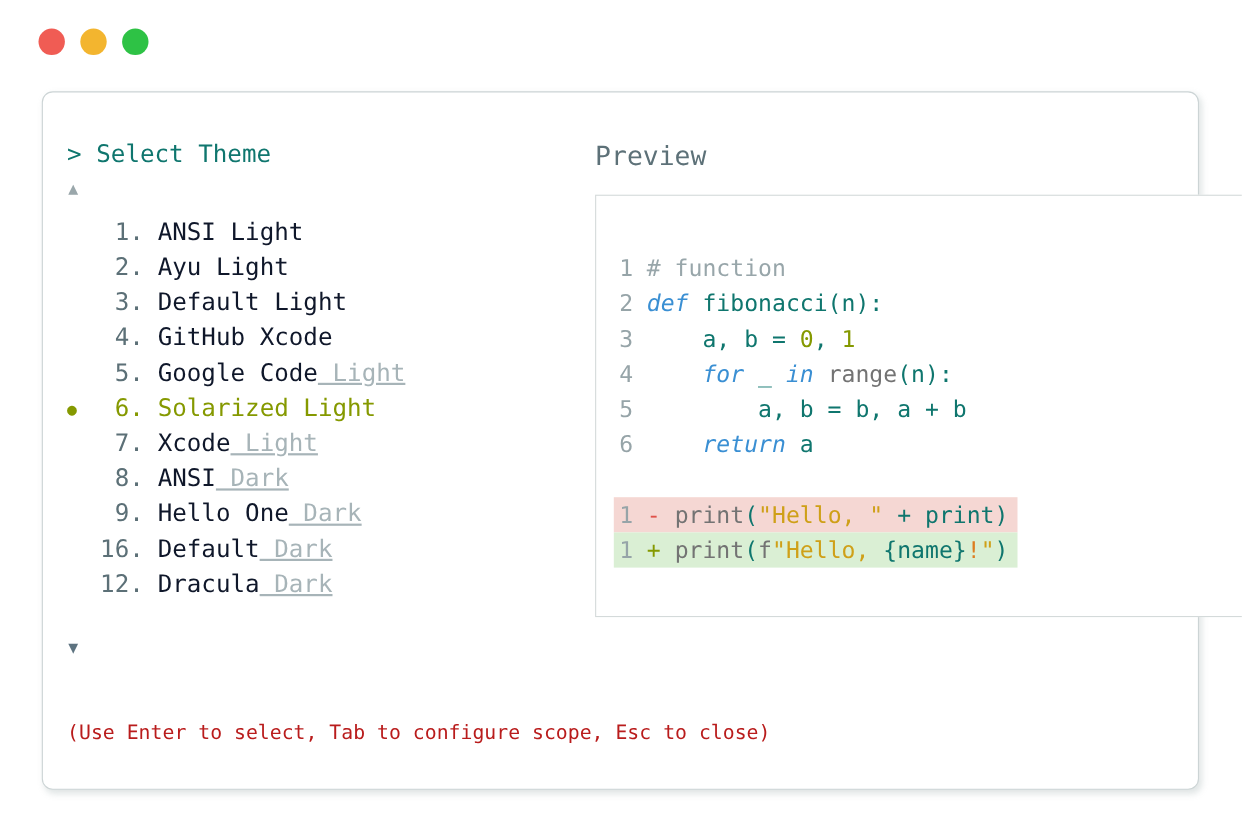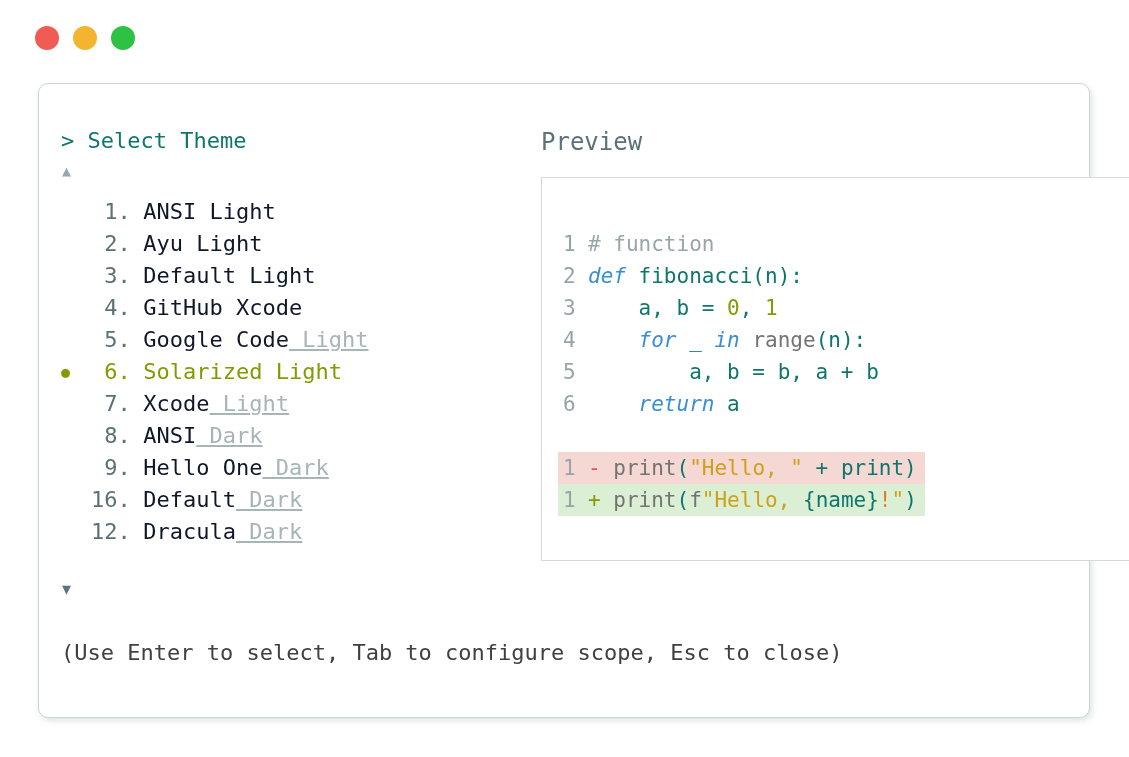--- a/index.html
+++ b/index.html
@@ -39,22 +39,22 @@
   }
   .arrow-up {
     position: absolute; left: 23px; top: 78px;
     font-size: 15px; color: #9aa7ab;
   }
   .arrow-down {
     position: absolute; left: 23px; top: 496px;
     font-size: 15px; color: #5d7380;
   }
   .footer-hint {
-    position: absolute; left: 22px; top: 556px;
-    font-size: 22px; color: #404040; white-space: pre;
+    position: absolute; left: 22px; top: 572px;
+    font-size: 18px; color: #b91c1c; white-space: pre;
   }
 
   
   .theme-list { position: absolute; left: 22px; top: 112px; }
   .theme-row {
     position: relative;
     height: 32px; line-height: 32px;
     font-size: 22px;
     padding-left: 30px;
     white-space: pre;

